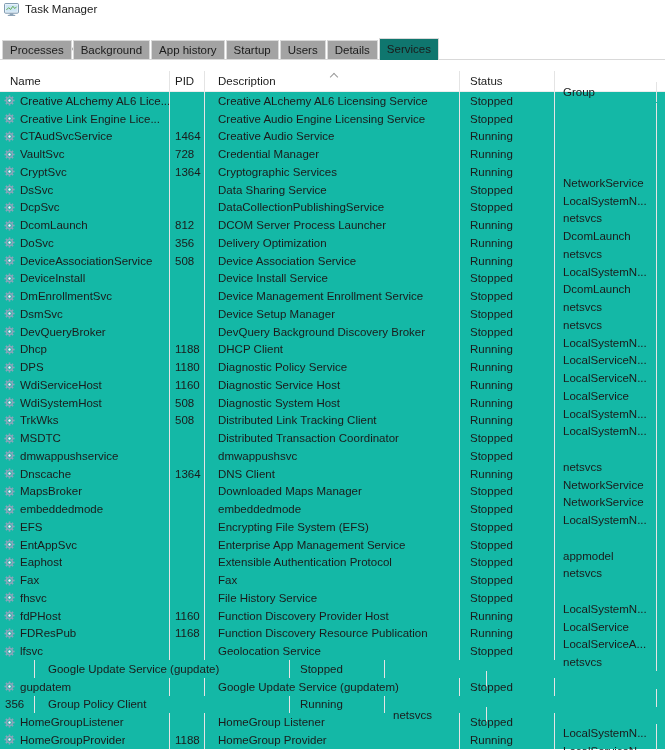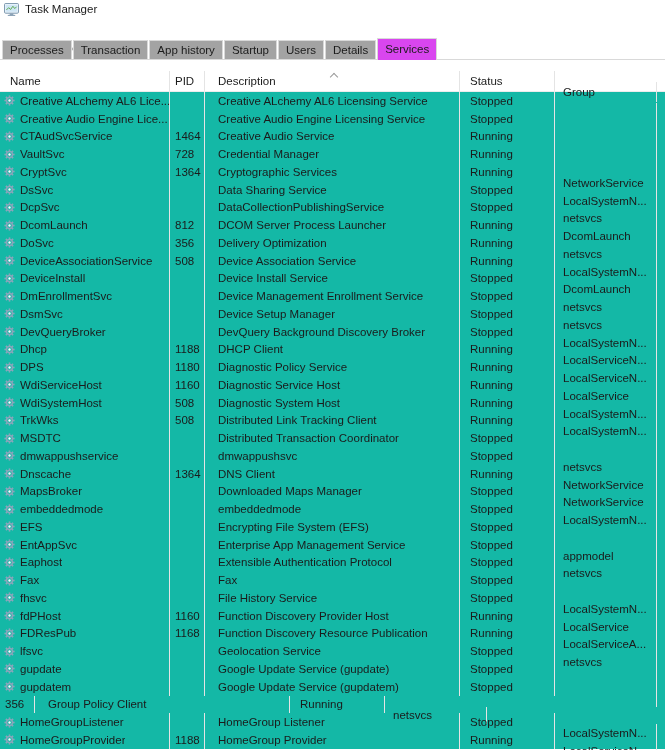--- a/index.html
+++ b/index.html
@@ -21,21 +21,21 @@
   .menu-item { font-size:11.5px; padding:2px 9px; color:#1b1b1b; cursor:default;margin-top:40px; }
 
   
   .tabs { height:23px; display:flex; align-items:flex-end; border-bottom:1px solid #d9d9d9; padding-left:2px; }
   .tab {
     font-size:11.5px; background:#a3a3a3; border:1px solid #d9d9d9; border-bottom:none;
     padding:2px 7px 3px; margin-right:1px; height:19px; display:inline-flex; align-items:center;
     color:#1b1b1b; cursor:default; white-space:nowrap;
   }
   .tab.active {
-    background:#d946ef; height:22px; margin-bottom:-1px; padding-bottom:4px; z-index:2; position:relative;
+    background:#0f766e; height:22px; margin-bottom:-1px; padding-bottom:4px; z-index:2; position:relative;
   }
 
   
   .list { margin-top:11px; position:relative; }
   .lhead { display:flex; height:21px; align-items:center; position:relative; border-bottom:1px solid #ececec; }
   .lhead .cell { height:100%; display:flex; align-items:center; font-size:11.5px; color:#1b1b1b; }
   .sort-chevron {
     position:absolute; left:331px; top:3px; width:6px; height:6px;
     border-left:1px solid #9a9a9a; border-top:1px solid #9a9a9a; transform:rotate(45deg);
   }
@@ -71,21 +71,21 @@
   </div>
 
   <div class="menubar">
     <span class="menu-item">File</span>
     <span class="menu-item">Options</span>
     <span class="menu-item">View</span>
   </div>
 
   <div class="tabs">
     <span class="tab">Processes</span>
-    <span class="tab">Transaction</span>
+    <span class="tab">Background</span>
     <span class="tab">App history</span>
     <span class="tab">Startup</span>
     <span class="tab">Users</span>
     <span class="tab">Details</span>
     <span class="tab active">Services</span>
   </div>
 
   <div class="list">
     <div class="lhead">
       <div class="cell hcell c-name">Name</div>
@@ -133,21 +133,21 @@
             <line x1="8" y1="0.6" x2="8" y2="3.2" transform="rotate(135 8 8)"></line>
             <line x1="8" y1="0.6" x2="8" y2="3.2" transform="rotate(180 8 8)"></line>
             <line x1="8" y1="0.6" x2="8" y2="3.2" transform="rotate(225 8 8)"></line>
             <line x1="8" y1="0.6" x2="8" y2="3.2" transform="rotate(270 8 8)"></line>
             <line x1="8" y1="0.6" x2="8" y2="3.2" transform="rotate(315 8 8)"></line>
           </g>
           <circle cx="8" cy="8" r="4.4" fill="none" stroke="#8ba5bb" stroke-width="2.4"></circle>
           <circle cx="8" cy="8" r="1.7" fill="#ffffff"></circle>
         </svg>
       </span>
-      <span class="rname">Creative Audio Engine Lice...</span>
+      <span class="rname">Creative Link Engine Lice...</span>
     </div>
     <div class="cell c-pid"></div>
     <div class="cell c-desc">Creative Audio Engine Licensing Service</div>
     <div class="cell c-status">Stopped</div>
     <div class="cell c-group"></div>
   </div>
 
   <div class="row">
     <div class="cell c-name">
       <span class="gear">
@@ -922,39 +922,20 @@
       </span>
       <span class="rname">lfsvc</span>
     </div>
     <div class="cell c-pid"></div>
     <div class="cell c-desc">Geolocation Service</div>
     <div class="cell c-status">Stopped</div>
     <div class="cell c-group">netsvcs</div>
   </div>
 
   <div class="row">
-    <div class="cell c-name">
-      <span class="gear">
-        <svg width="11" height="11" viewBox="0 0 16 16">
-          <g stroke="#8ba5bb" stroke-width="2.3">
-            <line x1="8" y1="0.6" x2="8" y2="3.2" transform="rotate(0 8 8)"></line>
-            <line x1="8" y1="0.6" x2="8" y2="3.2" transform="rotate(45 8 8)"></line>
-            <line x1="8" y1="0.6" x2="8" y2="3.2" transform="rotate(90 8 8)"></line>
-            <line x1="8" y1="0.6" x2="8" y2="3.2" transform="rotate(135 8 8)"></line>
-            <line x1="8" y1="0.6" x2="8" y2="3.2" transform="rotate(180 8 8)"></line>
-            <line x1="8" y1="0.6" x2="8" y2="3.2" transform="rotate(225 8 8)"></line>
-            <line x1="8" y1="0.6" x2="8" y2="3.2" transform="rotate(270 8 8)"></line>
-            <line x1="8" y1="0.6" x2="8" y2="3.2" transform="rotate(315 8 8)"></line>
-          </g>
-          <circle cx="8" cy="8" r="4.4" fill="none" stroke="#8ba5bb" stroke-width="2.4"></circle>
-          <circle cx="8" cy="8" r="1.7" fill="#ffffff"></circle>
-        </svg>
-      </span>
-      <span class="rname">gupdate</span>
-    </div>
     <div class="cell c-pid"></div>
     <div class="cell c-desc">Google Update Service (gupdate)</div>
     <div class="cell c-status">Stopped</div>
     <div class="cell c-group"></div>
   </div>
 
   <div class="row">
     <div class="cell c-name">
       <span class="gear">
         <svg width="11" height="11" viewBox="0 0 16 16">

